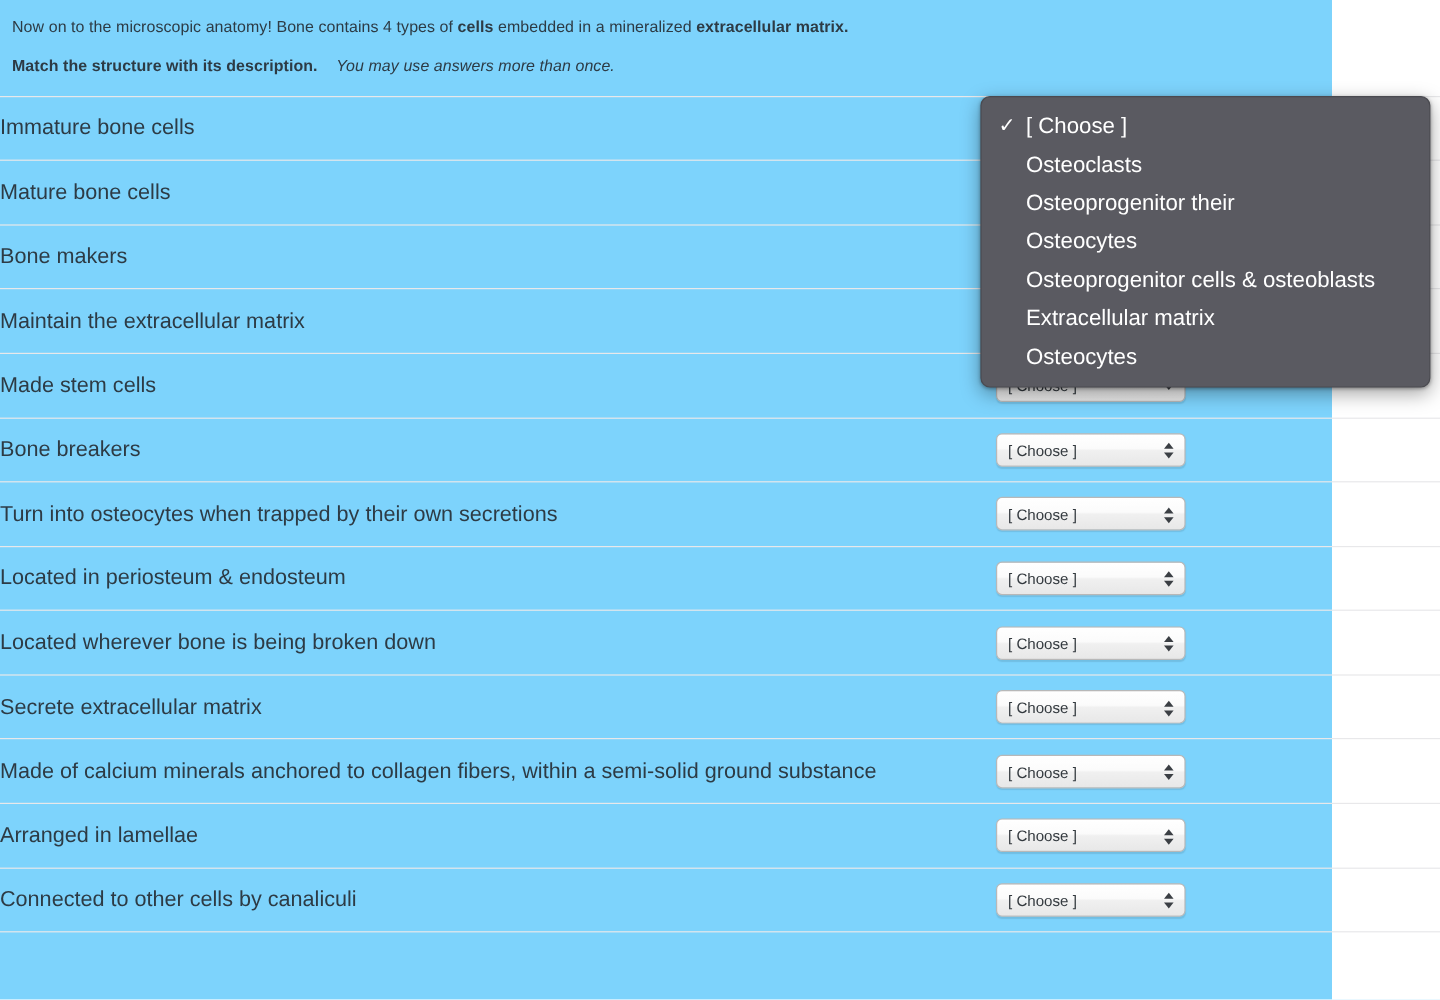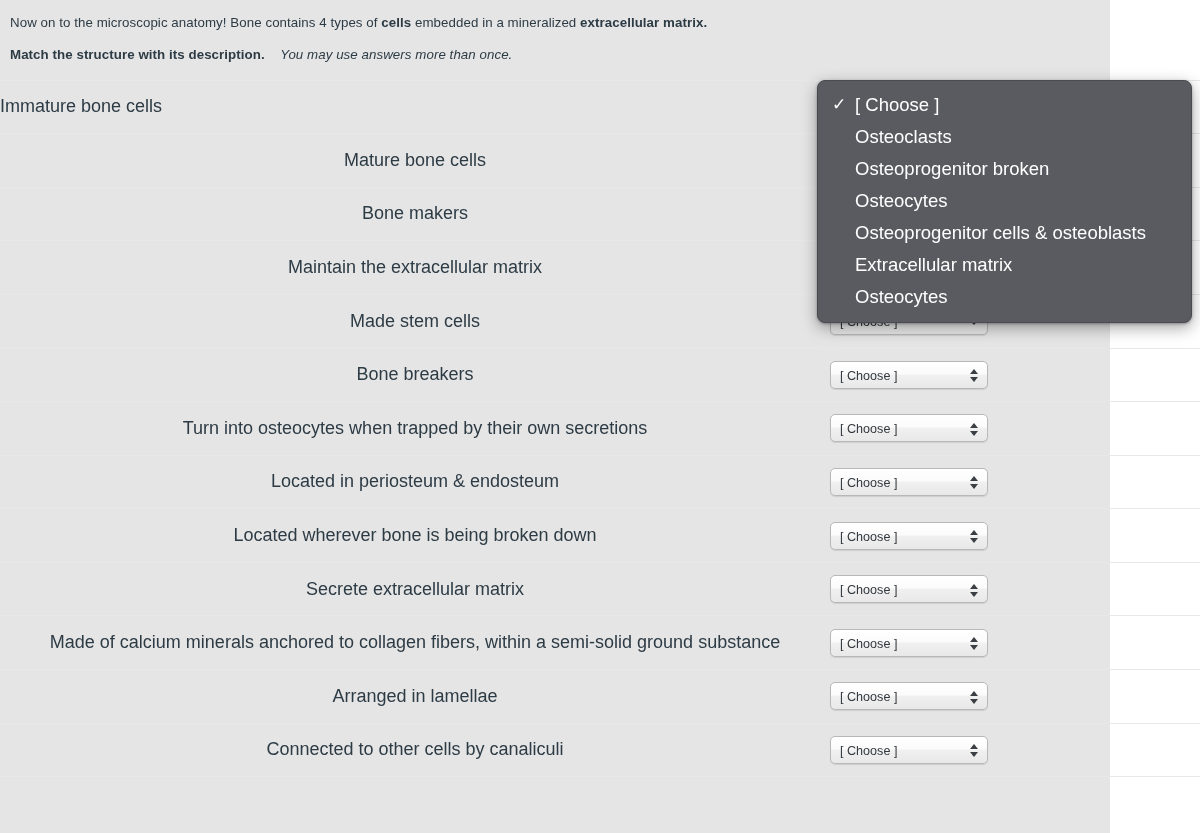--- a/index.html
+++ b/index.html
@@ -11,21 +11,21 @@
     height: 833px;
     background: #ffffff;
     font-family: "Liberation Sans", sans-serif;
     overflow: hidden;
   }
 
   #page {
     position: relative;
     width: 1110px;
     height: 833px;
-    background: #e5e5e5;
+    background: #7dd3fc;
   }
 
   
   .intro {
     padding: 0 10px;
   }
   .intro-line {
     color: #2d3b45;
     font-size: 13.3px;
     line-height: 1.45;
@@ -45,21 +45,21 @@
   }
   .match-table tr {
     height: 53.6px;
   }
   .match-table td {
     border-top: 1px solid #e8e8ea;
     border-bottom: 1px solid #e8e8ea;
     vertical-align: middle;
     padding: 0;
   }
-  .match-table tr + tr td { border-top: none; text-align: center; }
+  .match-table tr + tr td { border-top: none; }
 
   .cell-label {
     width: 830px;
     padding-left: 10px;
     color: #2d3b45;
     font-size: 18px;
     line-height: 1.4;
   }
   .cell-answer {
     width: 370px;
@@ -332,20 +332,20 @@
           </div>
         </td>
       </tr>
 
     </tbody>
   </table>
 
   <div class="popup">
     <div class="popup-item"><span class="check">✓</span><span>[ Choose ]</span></div>
     <div class="popup-item"><span>Osteoclasts</span></div>
-    <div class="popup-item"><span>Osteoprogenitor broken</span></div>
+    <div class="popup-item"><span>Osteoprogenitor their</span></div>
     <div class="popup-item"><span>Osteocytes</span></div>
     <div class="popup-item"><span>Osteoprogenitor cells &amp; osteoblasts</span></div>
     <div class="popup-item"><span>Extracellular matrix</span></div>
     <div class="popup-item"><span>Osteocytes</span></div>
   </div>
 
 </div>
 
 </body></html>

